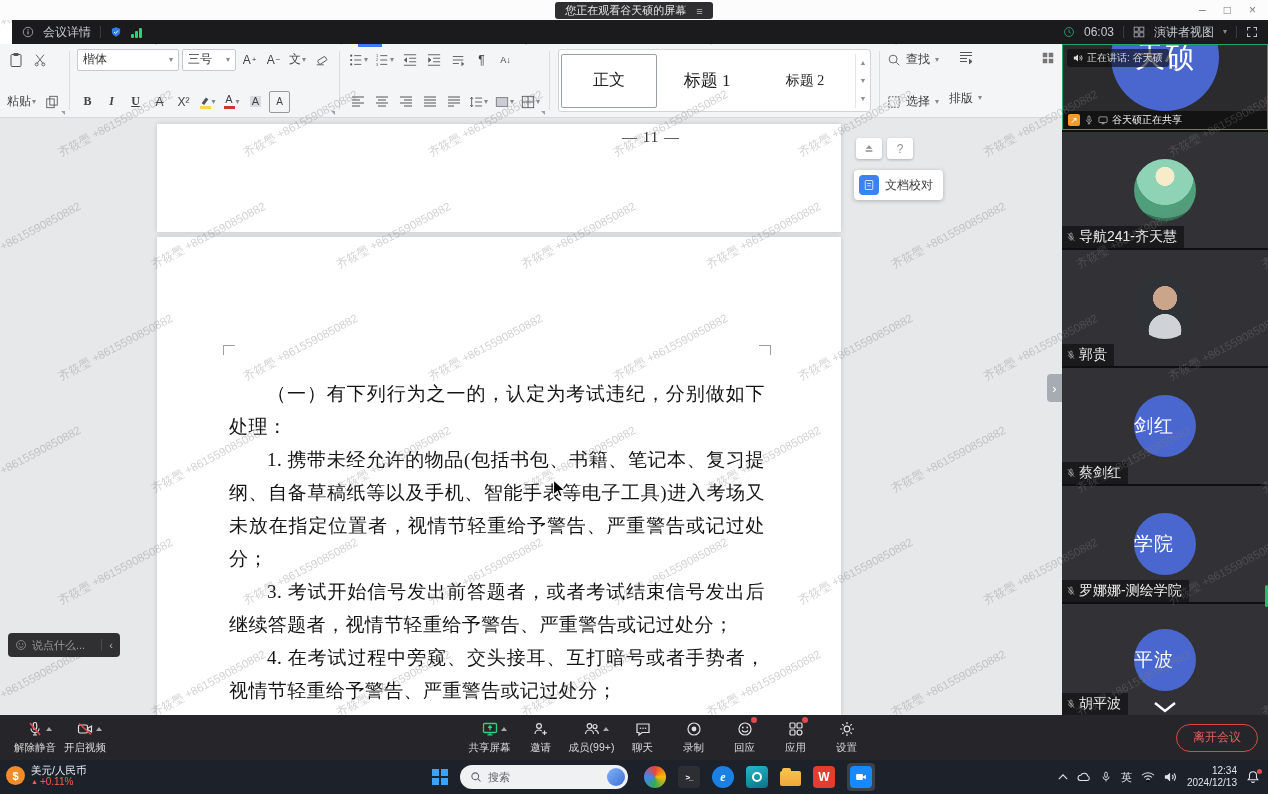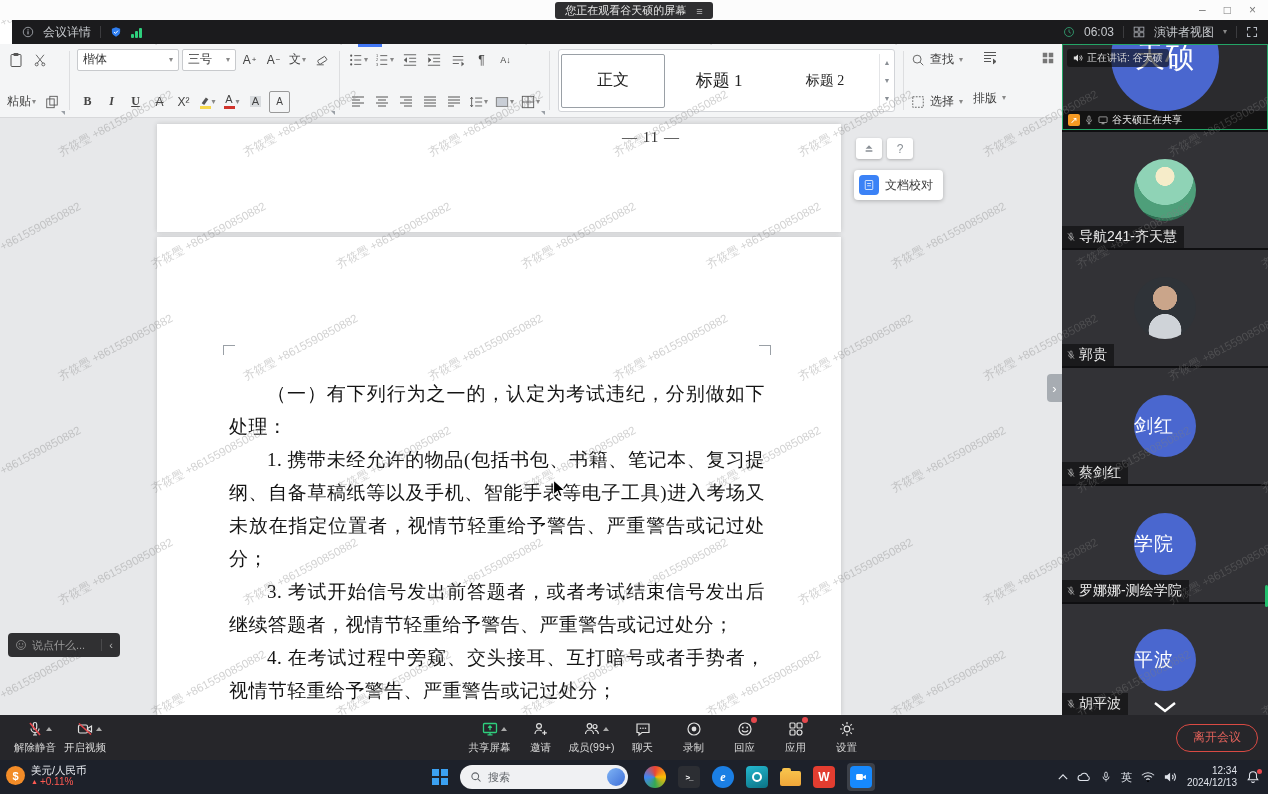--- a/index.html
+++ b/index.html
@@ -41,21 +41,21 @@
 .launcher{position:absolute;right:2px;bottom:2px;width:0;height:0;border-left:4px solid transparent;border-top:4px solid #9aa0a6}
 .serifb{font-family:"Liberation Serif",serif;font-weight:bold}
 .serifi{font-family:"Liberation Serif",serif;font-style:italic;font-weight:bold}
 .ustyle{text-decoration:underline}
 .strike{text-decoration:line-through}
 .acolor{display:flex;flex-direction:column;align-items:center;line-height:1}
 .acolor .bar{width:11px;height:3px;margin-top:1px}
 .abox{border:1px solid #999;padding:0 2px;font-size:10px;line-height:12px}
 
 .styles{display:flex;align-items:center;background:#fff;border:1px solid #d2d4d8;border-radius:3px;margin:5px 6px;padding:2px 0 2px 2px}
-.style-cell{width:104px;height:54px;display:flex;align-items:center;justify-content:center;font-family:"Liberation Serif",serif;color:#222;border:1px solid transparent;border-radius:2px;margin-right:2px}
+.style-cell{width:96px;height:54px;display:flex;align-items:center;justify-content:center;font-family:"Liberation Serif",serif;color:#222;border:1px solid transparent;border-radius:2px;margin-right:2px}
 .style-cell.sel{border-color:#9aa0a6}
 .st0{font-size:16px}.st1{font-size:17px}.st2{font-size:14px}
 .styles-arr{width:15px;height:54px;border-left:1px solid #e4e5e7;display:flex;flex-direction:column;align-items:center;justify-content:space-around;color:#8a8f95;font-size:7px}
 .fs-row{display:flex;align-items:center;gap:5px;height:26px;font-size:12px;color:#3c3c3c}
 .tools-corner{position:absolute;right:8px;top:8px;color:#777}
 
 
 .canvas{flex:1;background:#e7e8ea;position:relative;overflow:hidden}
 .page{position:absolute;left:157px;width:684px;background:#fff;box-shadow:0 0 5px rgba(0,0,0,.16)}
 .page1{top:6px;height:108px}

